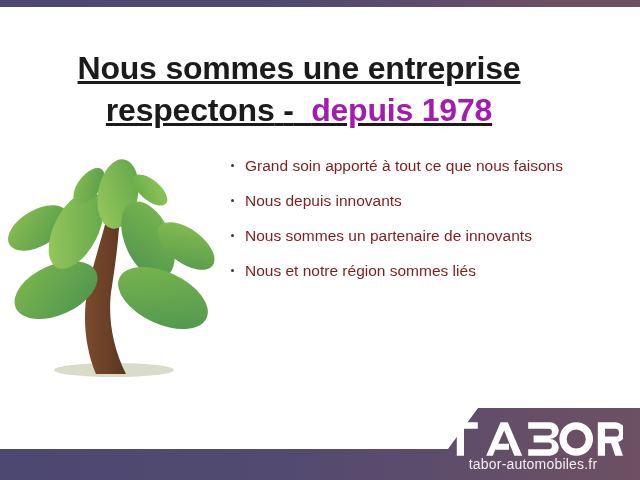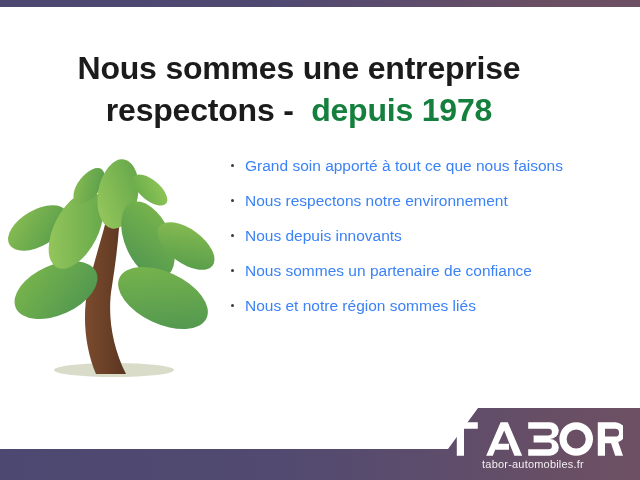--- a/index.html
+++ b/index.html
@@ -35,27 +35,28 @@
     position: absolute;
     left: 0;
     top: 26px;
     width: 598px;
     text-align: center;
     font-size: 32px;
     font-weight: bold;
     line-height: 42px;
     color: #1b1b1b;
     letter-spacing: -0.2px;
+    text-decoration: underline;
   }
   .headline .line {
     display: block;
     white-space: nowrap;
   }
   .headline .accent {
-    color: #15803d;
+    color: #a21caf;
   }
   .headline .dash {
     color: #1b1b1b;
   }
 
   
   .tree-art {
     position: absolute;
     left: 8px;
     top: 148px;
@@ -77,21 +78,21 @@
     margin: 0;
     padding: 0;
     list-style: none;
   }
   .bullets li {
     position: relative;
     padding-left: 17px;
     height: 35px;
     line-height: 35px;
     font-size: 15.5px;
-    color: #3b82f6;
+    color: #7f1d1d;
     white-space: nowrap;
   }
   .bullets li::before {
     content: "";
     position: absolute;
     left: 3px;
     top: 16px;
     width: 3px;
     height: 3px;
     border-radius: 50%;
@@ -122,21 +123,21 @@
   }
   .brand-wordmark {
     display: block;
     width: 180px;
     height: 34px;
     margin: 0 auto;
   }
   .brand-url {
     display: block;
     margin-top: 1px;
-    font-size: 11px;
+    font-size: 14px;
     color: #f2eef1;
     letter-spacing: 0.2px;
     line-height: 15px;
   }
 </style>
 </head>
 <body>
 
 <div id="slide">
 
@@ -192,23 +193,22 @@
       <ellipse cx="140" cy="92" rx="41" ry="23" fill="url(#lf3)" transform="rotate(66 140 92)"></ellipse>
 
       <ellipse cx="178" cy="98" rx="33" ry="17" fill="url(#lf2)" transform="rotate(36 178 98)"></ellipse>
 
       <ellipse cx="155" cy="150" rx="48" ry="26" fill="url(#lf3)" transform="rotate(25 155 150)"></ellipse>
     </svg>
   </div>
 
   <ul class="bullets">
     <li><span>Grand soin apporté à tout ce que nous faisons</span></li>
-    <li><span>Nous respectons notre environnement</span></li>
     <li><span>Nous depuis innovants</span></li>
-    <li><span>Nous sommes un partenaire de confiance</span></li>
+    <li><span>Nous sommes un partenaire de innovants</span></li>
     <li><span>Nous et notre région sommes liés</span></li>
   </ul>
 
   <div class="footer">
     <svg viewBox="0 0 640 80" xmlns="http://www.w3.org/2000/svg" aria-hidden="true" preserveAspectRatio="none">
       <defs>
         <linearGradient id="footg" x1="0" y1="0" x2="1" y2="0">
           <stop offset="0" stop-color="#4d4871"></stop>
           <stop offset="0.45" stop-color="#524a70"></stop>
           <stop offset="0.70" stop-color="#5e4d6b"></stop>

